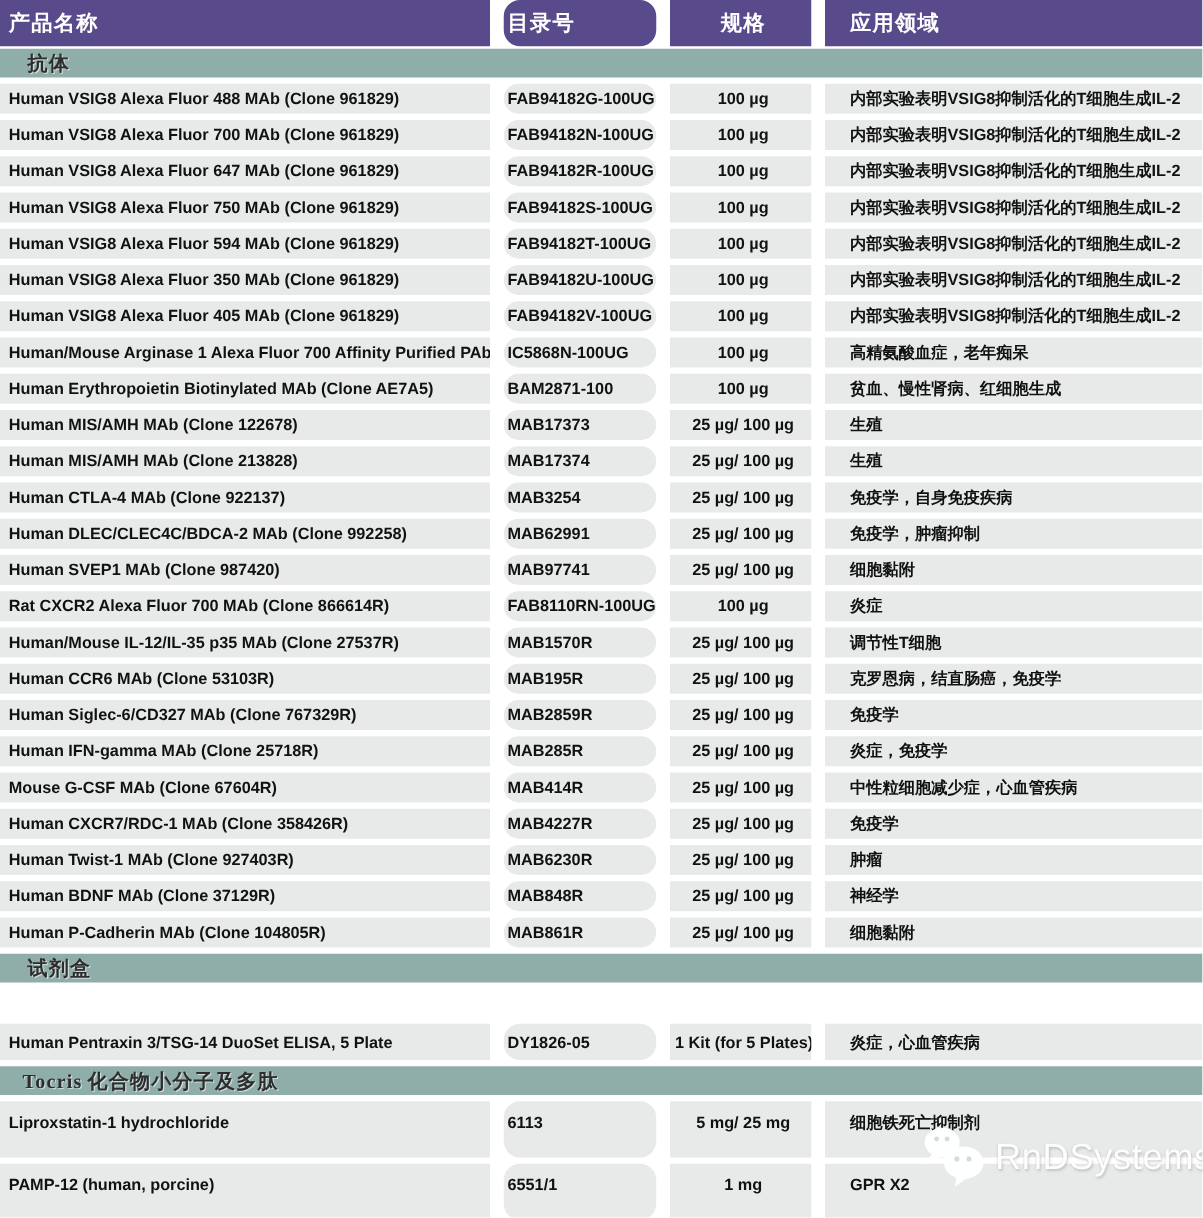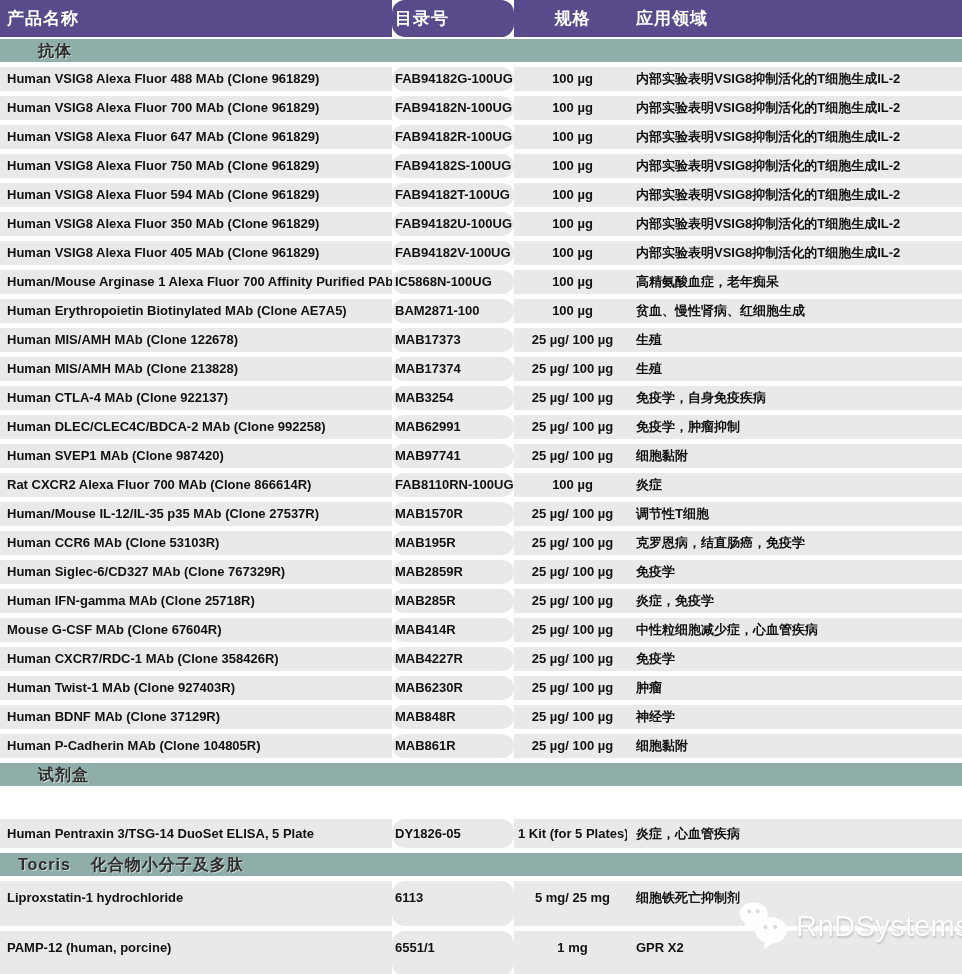--- a/index.html
+++ b/index.html
@@ -11,30 +11,30 @@
   *{box-sizing:border-box;}
   html,body{margin:0;padding:0;}
   body{
     width:962px;height:974px;overflow:hidden;position:relative;
     background:#ffffff;
     font-family:"Liberation Sans","DejaVu Sans",sans-serif;
   }
   .grid{
     display:grid;
     grid-template-columns:392px 122px 113px 1fr;
-    column-gap:0;
+    column-gap:11px;
   }
   .cell{
     white-space:nowrap;overflow:hidden;
     color:#111;
   }
   .c1{padding-left:7px;}
   .c2{padding-left:3px;border-radius:13px;}
   .c3{padding-left:4px;text-align:center;}
-  .c4{padding-left:9px;}
+  .c4{padding-left:20px;}
   
   .table-header .cell{
     background:var(--purple);
     color:#ffffff;
     font-weight:bold;
     font-size:17px;
     height:37px;line-height:37px;
     letter-spacing:1px;
   }
   
@@ -44,22 +44,22 @@
     background:var(--sage);
     padding-left:18px;
     color:#2d2d2d;
     font-weight:bold;
     font-size:16px;
     text-shadow:1px 1px 0 rgba(255,255,255,0.55);
     white-space:nowrap;overflow:hidden;
   }
   #table-body > .section:first-child{margin-top:2px;}
   .section .en{
-    font-family:Liberation Sans, sans-serif;
-    margin-right:20px;
+    font-family:Liberation Serif, serif;
+    margin-right:4px;
     letter-spacing:1px;
   }
   .section .zh{
     font-family:"DejaVu Serif","Liberation Serif",serif;
     letter-spacing:1px;
   }
   
   .row{margin-top:5px;}
   .row .cell{
     background:var(--rowbg);

